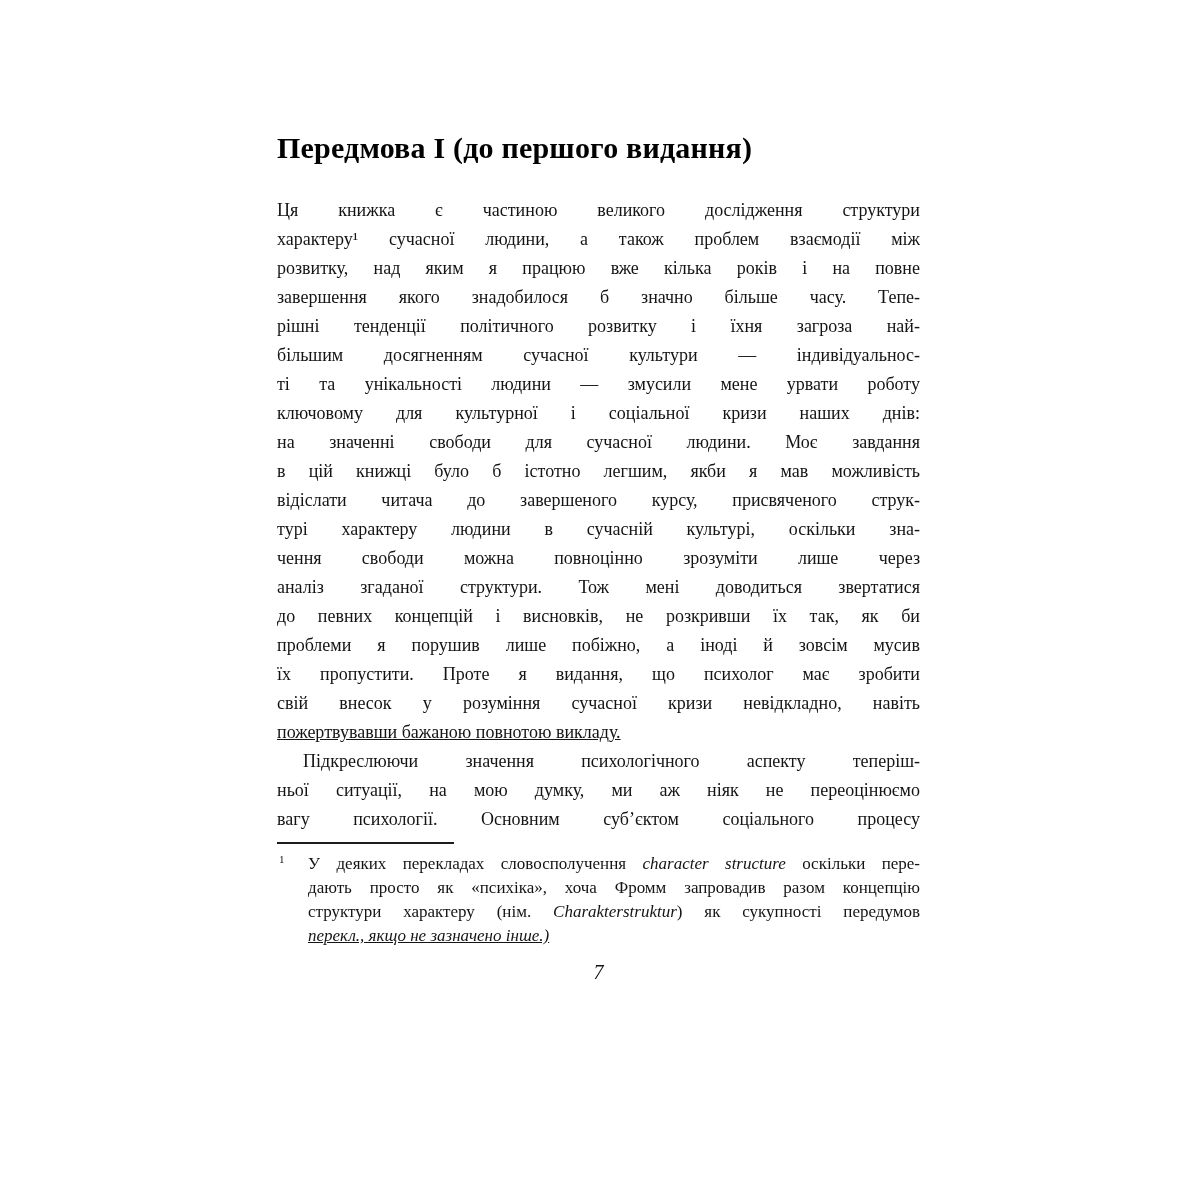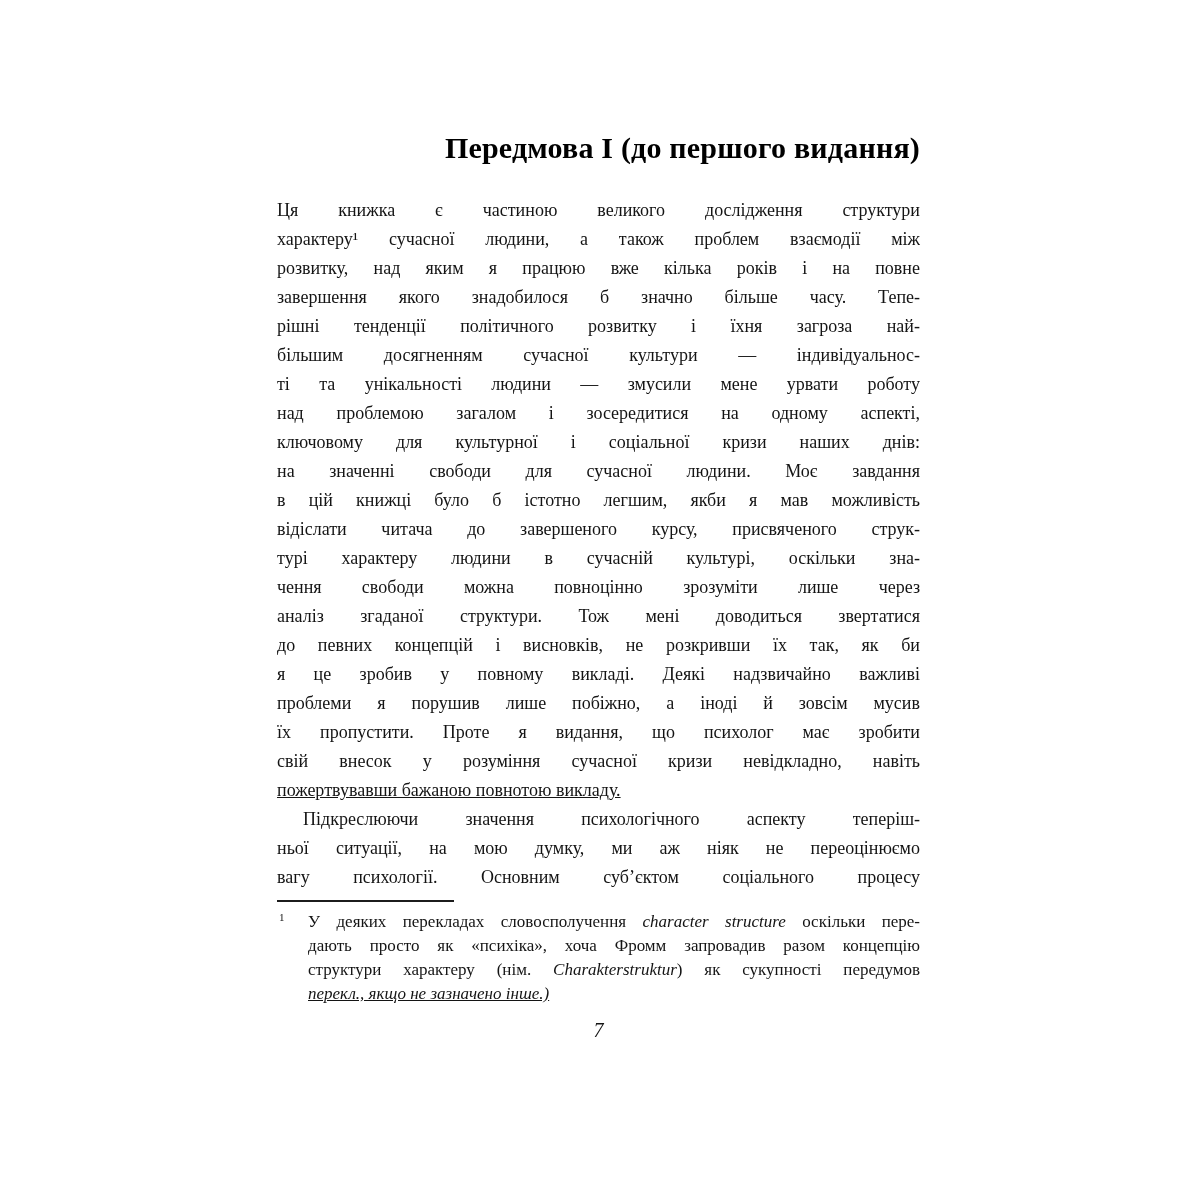--- a/index.html
+++ b/index.html
@@ -16,21 +16,21 @@
     position: absolute;
     left: 277px;
     top: 0;
     width: 643px;
   }
   .title {
     margin: 130px 0 0 0;
     font-size: 30px;
     line-height: 36px;
     font-weight: 700;
-    text-align: right;
+    text-align: left;
     color: #000000;
     letter-spacing: 0.2px;
   }
   .para { font-size: 18px; }
   .para-1 { margin-top: 30px; }
   .para .line {
     line-height: 29px;
     text-align: justify;
     text-align-last: justify;
     white-space: normal;
@@ -79,30 +79,28 @@
     <h1 class="title">Передмова I (до першого видання)</h1>
 
     <div class="para para-1">
         <div class="line"><span>Ця книжка є частиною великого дослідження структури</span></div>
         <div class="line"><span>характеру¹ сучасної людини, а також проблем взаємодії між</span></div>
         <div class="line"><span>розвитку, над яким я працюю вже кілька років і на повне</span></div>
         <div class="line"><span>завершення якого знадобилося б значно більше часу. Тепе-</span></div>
         <div class="line"><span>рішні тенденції політичного розвитку і їхня загроза най-</span></div>
         <div class="line"><span>більшим досягненням сучасної культури — індивідуальнос-</span></div>
         <div class="line"><span>ті та унікальності людини — змусили мене урвати роботу</span></div>
-        <div class="line"><span>над проблемою загалом і зосередитися на одному аспекті,</span></div>
         <div class="line"><span>ключовому для культурної і соціальної кризи наших днів:</span></div>
         <div class="line"><span>на значенні свободи для сучасної людини. Моє завдання</span></div>
         <div class="line"><span>в цій книжці було б істотно легшим, якби я мав можливість</span></div>
         <div class="line"><span>відіслати читача до завершеного курсу, присвяченого струк-</span></div>
         <div class="line"><span>турі характеру людини в сучасній культурі, оскільки зна-</span></div>
         <div class="line"><span>чення свободи можна повноцінно зрозуміти лише через</span></div>
         <div class="line"><span>аналіз згаданої структури. Тож мені доводиться звертатися</span></div>
         <div class="line"><span>до певних концепцій і висновків, не розкривши їх так, як би</span></div>
-        <div class="line"><span>я це зробив у повному викладі. Деякі надзвичайно важливі</span></div>
         <div class="line"><span>проблеми я порушив лише побіжно, а іноді й зовсім мусив</span></div>
         <div class="line"><span>їх пропустити. Проте я видання, що психолог має зробити</span></div>
         <div class="line"><span>свій внесок у розуміння сучасної кризи невідкладно, навіть</span></div>
         <div class="line last"><span>пожертвувавши бажаною повнотою викладу.</span></div>
       </div>
 
     <div class="para indent-first">
         <div class="line"><span>Підкреслюючи значення психологічного аспекту теперіш-</span></div>
         <div class="line"><span>ньої ситуації, на мою думку, ми аж ніяк не переоцінюємо</span></div>
         <div class="line"><span>вагу психології. Основним суб’єктом соціального процесу</span></div>

